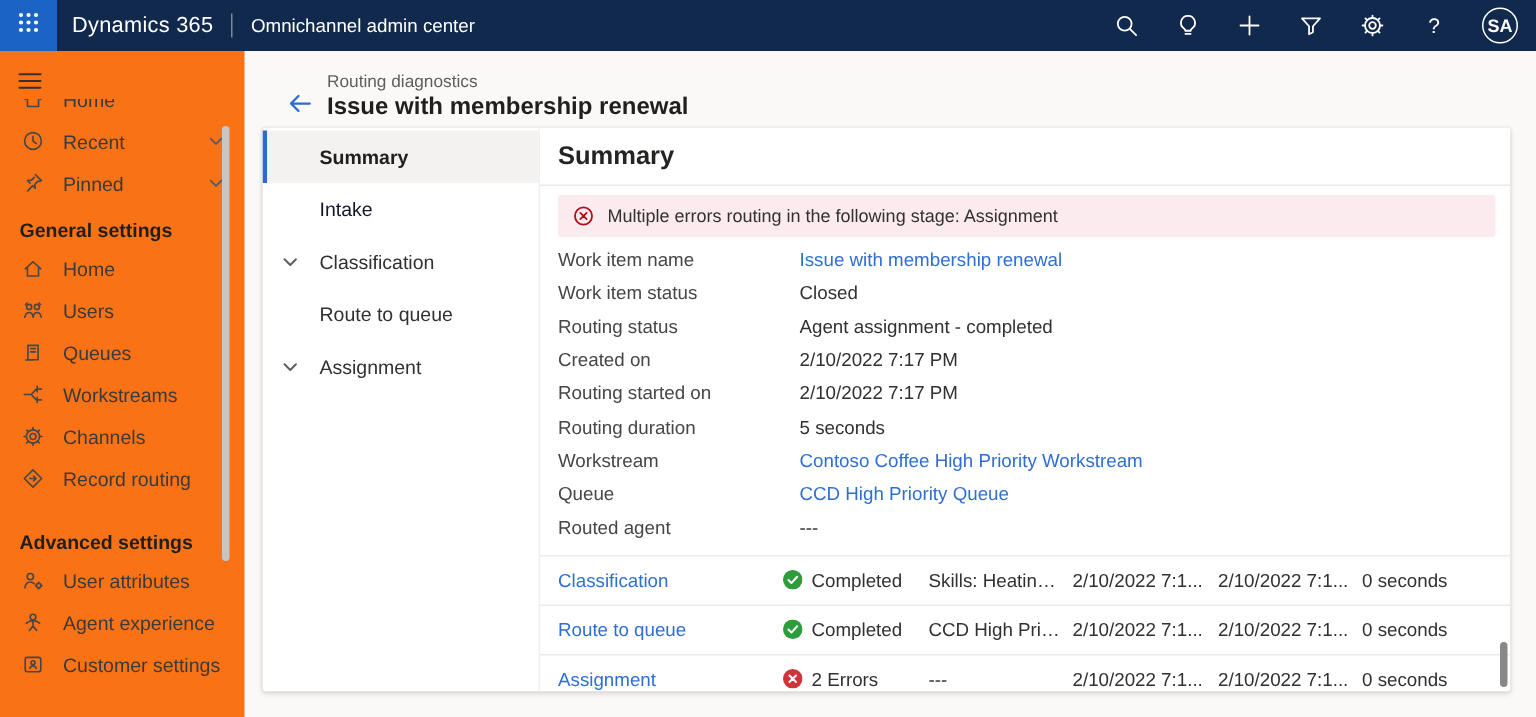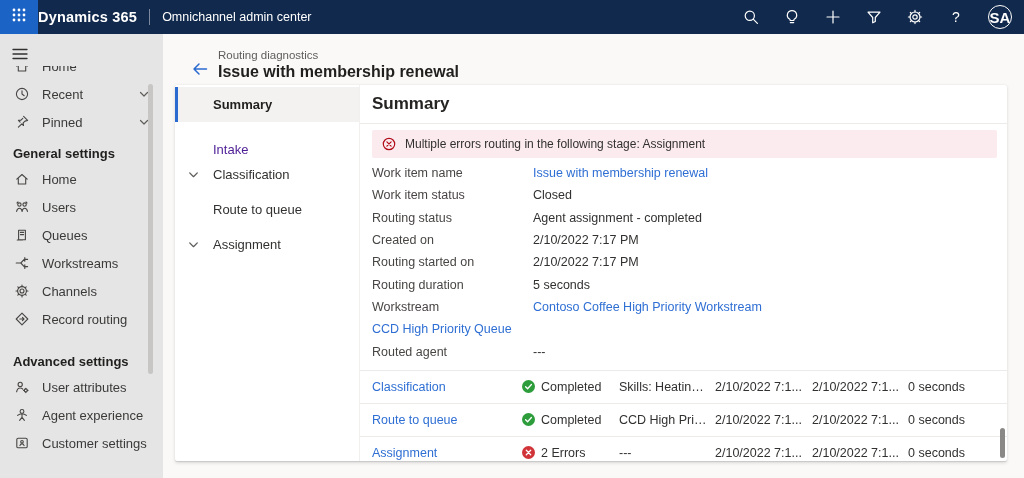--- a/index.html
+++ b/index.html
@@ -2,34 +2,34 @@
 <html><head>
 <meta charset="utf-8">
 <style>
   * { margin:0; padding:0; box-sizing:border-box; }
   html,body { width:1024px; height:478px; overflow:hidden; }
   body { font-family:"Liberation Sans", sans-serif; background:#FAF9F8; color:#323130; }
 
   
   .topbar { height:34px; background:#11294C; display:flex; align-items:center; color:#fff; }
   .waffle { width:38px; height:34px; background:#1B63C5; display:flex; align-items:center; justify-content:center; cursor:pointer; flex-shrink:0; }
-  .brand { font-size:14.5px; font-weight:700; letter-spacing:.2px; white-space:nowrap; }
+  .brand { font-size:14.5px; font-weight:400; margin-left:10px; letter-spacing:.2px; white-space:nowrap; }
   .tb-divider { width:1px; height:16px; background:rgba(255,255,255,.45); margin:0 12px; }
   .appname { font-size:12.5px; white-space:nowrap; }
   .topbar-right { margin-left:auto; display:flex; align-items:center; gap:23px; padding-right:12px; }
   .tb-icon { width:18px; height:18px; display:flex; align-items:center; justify-content:center; cursor:pointer; }
   .tb-icon svg { stroke:#fff; fill:none; stroke-width:1.2; stroke-linecap:round; stroke-linejoin:round; }
   .help-glyph { font-size:14px; color:#fff; font-weight:400; }
-  .avatar { width:24px; height:24px; border-radius:50%; border:1px solid #fff; display:flex; align-items:center; justify-content:center; font-size:15px; font-weight:600; cursor:pointer; }
+  .avatar { width:24px; height:24px; border-radius:50%; border:1px solid #fff; display:flex; align-items:center; justify-content:center; font-size:12px; font-weight:600; cursor:pointer; }
 
   
   .layout { display:flex; height:444px; }
 
   
-  .sidebar { width:163px; background:#e5e5e5; position:relative; flex-shrink:0; padding-top:10px; }
+  .sidebar { width:163px; background:#f97316; position:relative; flex-shrink:0; padding-top:10px; }
   .hamburger { width:24px; height:20px; margin-left:12px; display:flex; align-items:center; cursor:pointer; }
   .hamburger svg { stroke:#323130; stroke-width:1.3; stroke-linecap:round; }
   .sb-scroll { overflow:hidden; margin-top:2px; height:400px; }
   .sb-item { height:28px; display:flex; align-items:center; padding-left:14px; gap:12px; font-size:13px; color:#3B3A39; cursor:pointer; white-space:nowrap; }
   .sb-item.clipped { margin-top:-14px; }
   .sb-item .icon16 { width:16px; height:16px; flex-shrink:0; }
   .icon16 svg { stroke:#484644; fill:none; stroke-width:1.1; stroke-linecap:round; stroke-linejoin:round; }
   .sb-chev { margin-left:auto; margin-right:13px; width:12px; height:12px; }
   .sb-chev svg { stroke:#605E5C; fill:none; stroke-width:1.2; stroke-linecap:round; stroke-linejoin:round; }
   .sb-header { font-size:13px; font-weight:700; color:#201F1E; padding-left:13px; height:24px; display:flex; align-items:center; }
@@ -45,21 +45,21 @@
   .ph-text { margin-left:8px; }
   .breadcrumb { font-size:11.5px; color:#605E5C; }
   .page-title { font-size:16px; font-weight:700; color:#201F1E; margin-top:2px; }
 
   .card { margin:0 17px 17px 12px; background:#fff; flex:1; display:flex; border-radius:2px; box-shadow:0 .3px .9px rgba(0,0,0,.1), 0 1.6px 3.6px rgba(0,0,0,.13); position:relative; overflow:hidden; }
 
   
   .stage-nav { width:185px; padding-top:2px; flex-shrink:0; border-right:1px solid #F1F0EF; }
   .nav-item { height:35px; display:flex; align-items:center; padding-left:38px; font-size:13px; color:#323130; cursor:pointer; position:relative; }
   .nav-item.selected { background:#F3F2F1; border-left:3px solid #2B6BD0; padding-left:35px; font-weight:600; color:#201F1E; }
-  .nav-item.disabled { color:#4c1d95; cursor:default;align-items:flex-end; }
+  .nav-item.disabled { color:#0f172a; cursor:default; }
   .nav-chev { position:absolute; left:12px; top:11px; width:13px; height:13px; }
   .nav-chev svg { stroke:#605E5C; fill:none; stroke-width:1.2; stroke-linecap:round; stroke-linejoin:round; }
 
   
   .main-panel { flex:1; min-width:0; position:relative; }
   .mp-head { font-size:17px; font-weight:700; color:#252423; padding:9px 12px 9px; border-bottom:1px solid #EDEBE9; }
   .banner { margin:6px 10px 0 12px; height:28px; background:#FCEBEE; border-radius:2px; display:flex; align-items:center; gap:9px; padding-left:10px; font-size:12px; color:#323130; }
   .banner-icon { width:14px; height:14px; flex-shrink:0; }
   .banner-icon svg { stroke:#B10E1C; fill:none; stroke-width:1.2; stroke-linecap:round; }
 
@@ -361,20 +361,21 @@
           </div>
           <div class="frow">
             <span class="flabel">Routing duration</span>
             <span class="fvalue">5 seconds</span>
           </div>
           <div class="frow">
             <span class="flabel">Workstream</span>
             <span class="fvalue link">Contoso Coffee High Priority Workstream</span>
           </div>
           <div class="frow">
+            <span class="flabel">Queue</span>
             <span class="fvalue link">CCD High Priority Queue</span>
           </div>
           <div class="frow">
             <span class="flabel">Routed agent</span>
             <span class="fvalue">---</span>
           </div>
         </div>
 
         <div class="stable">
 

